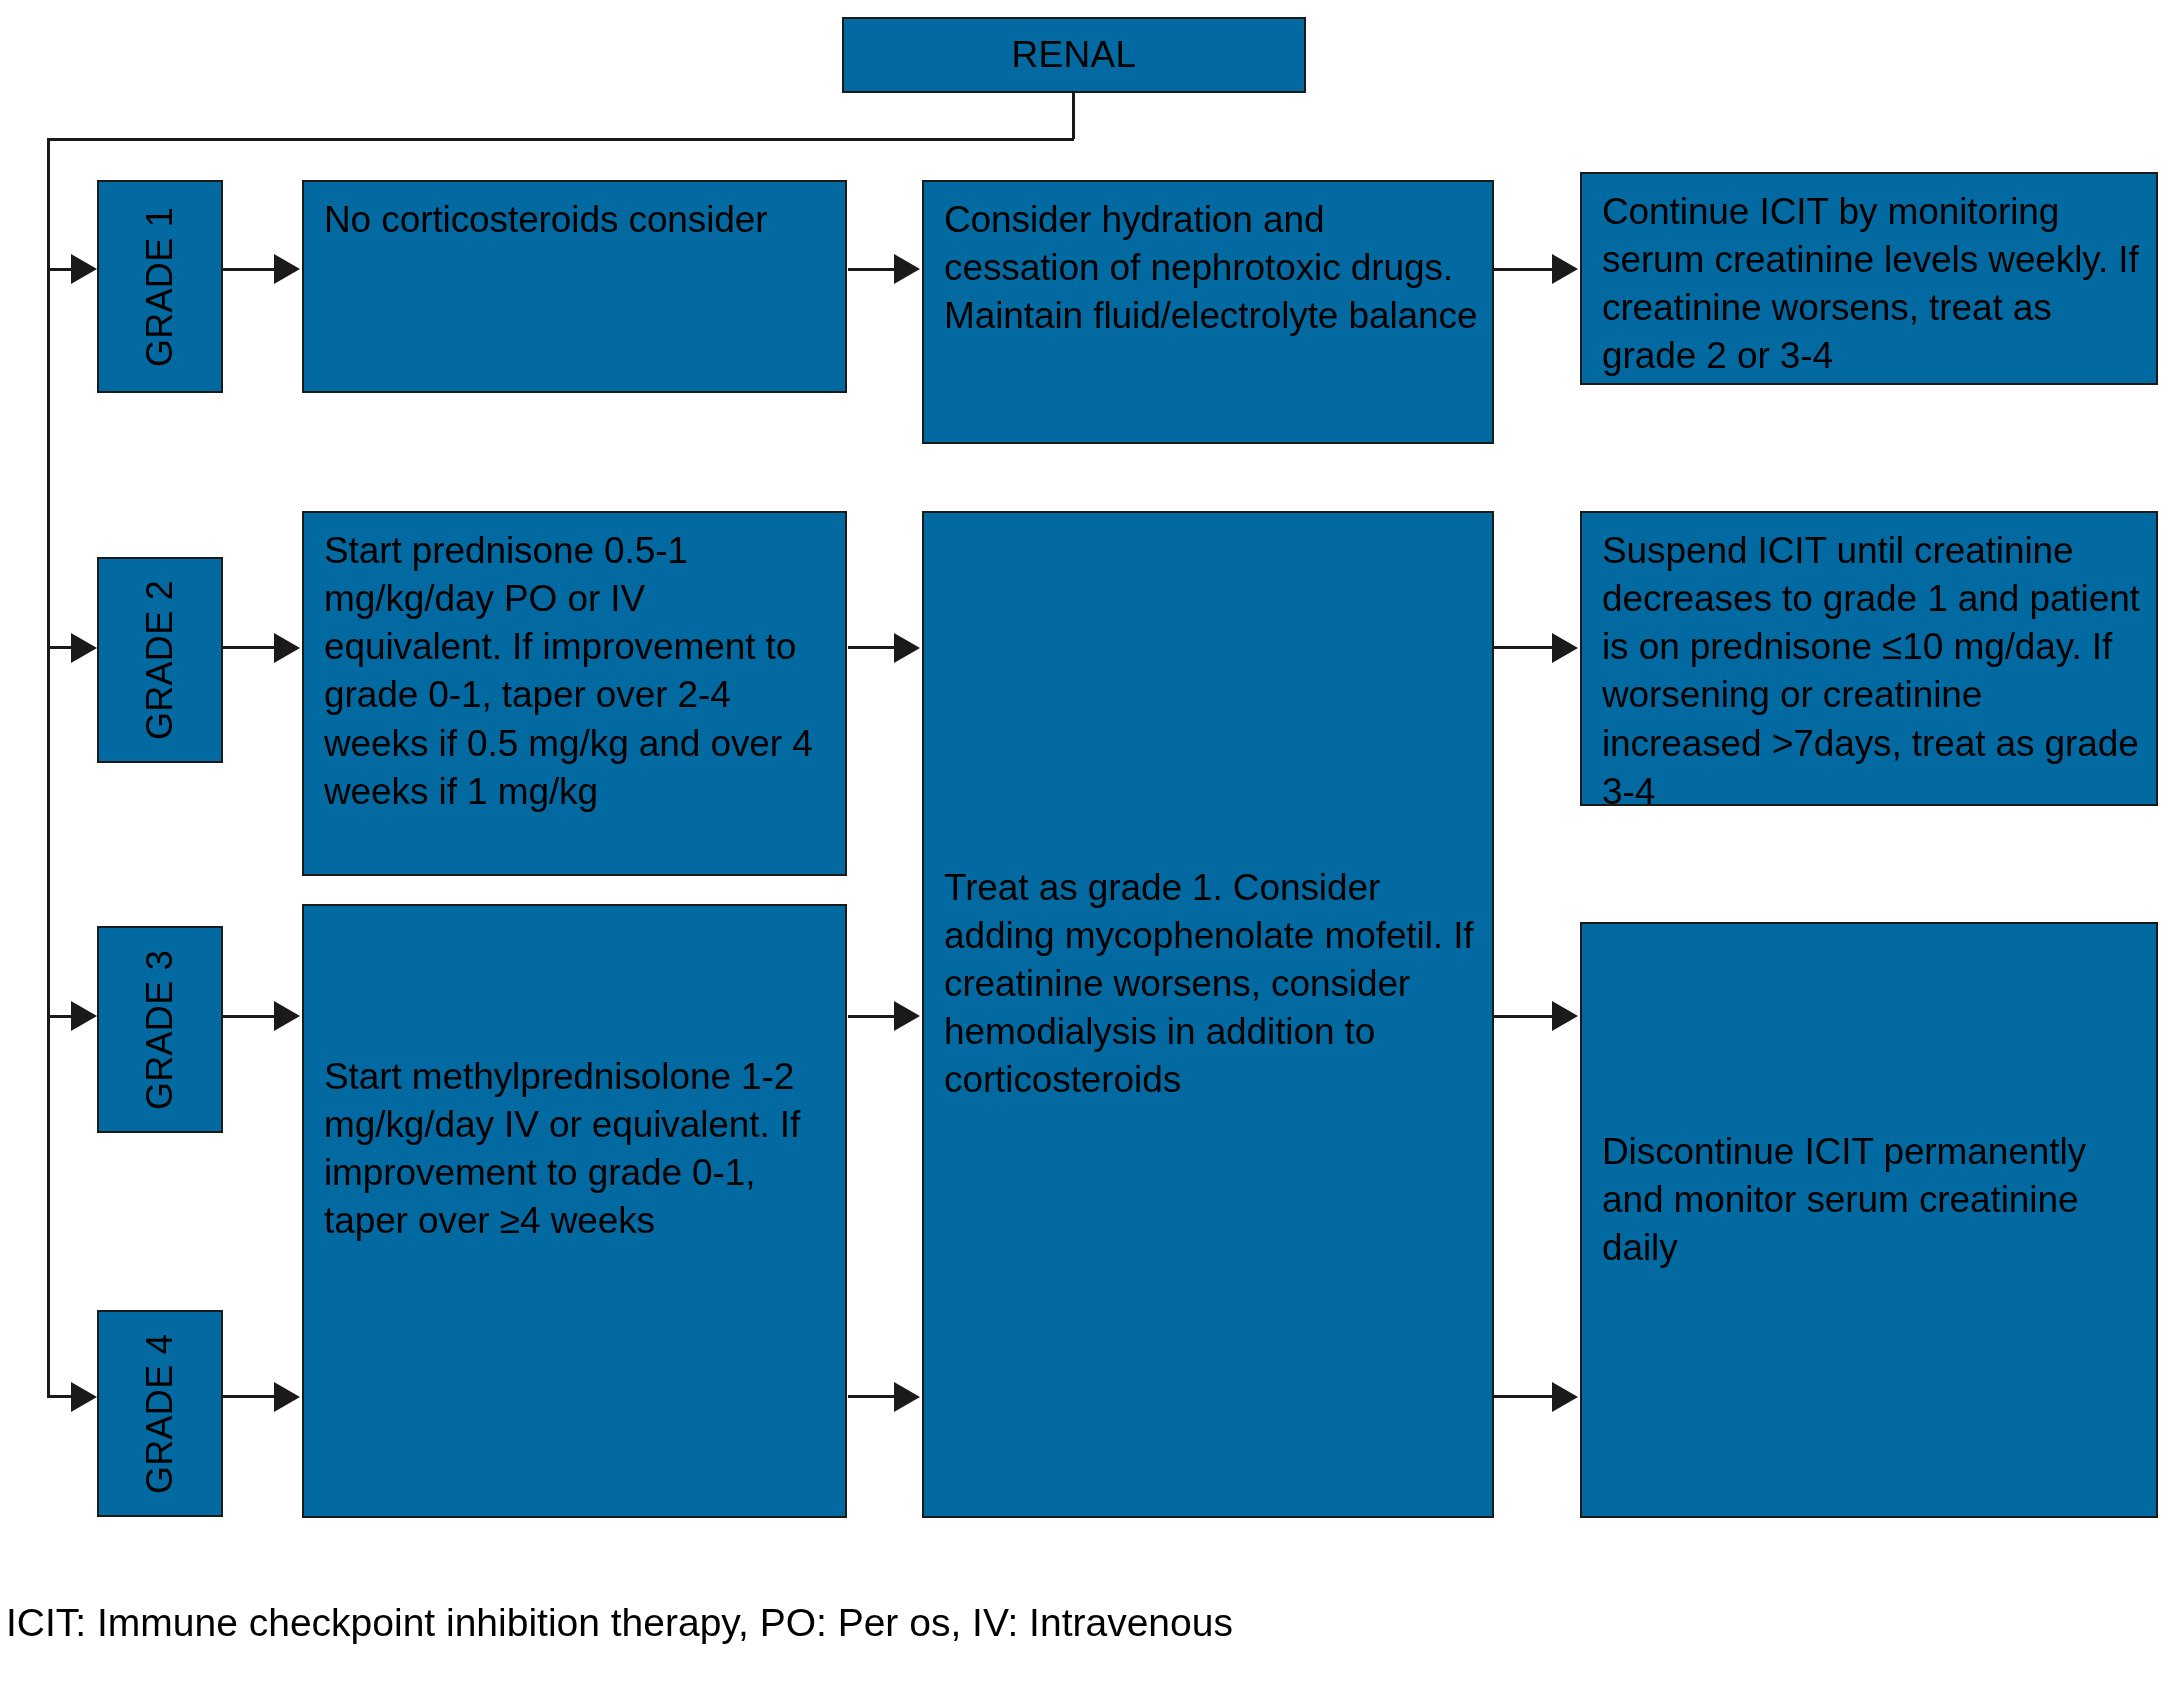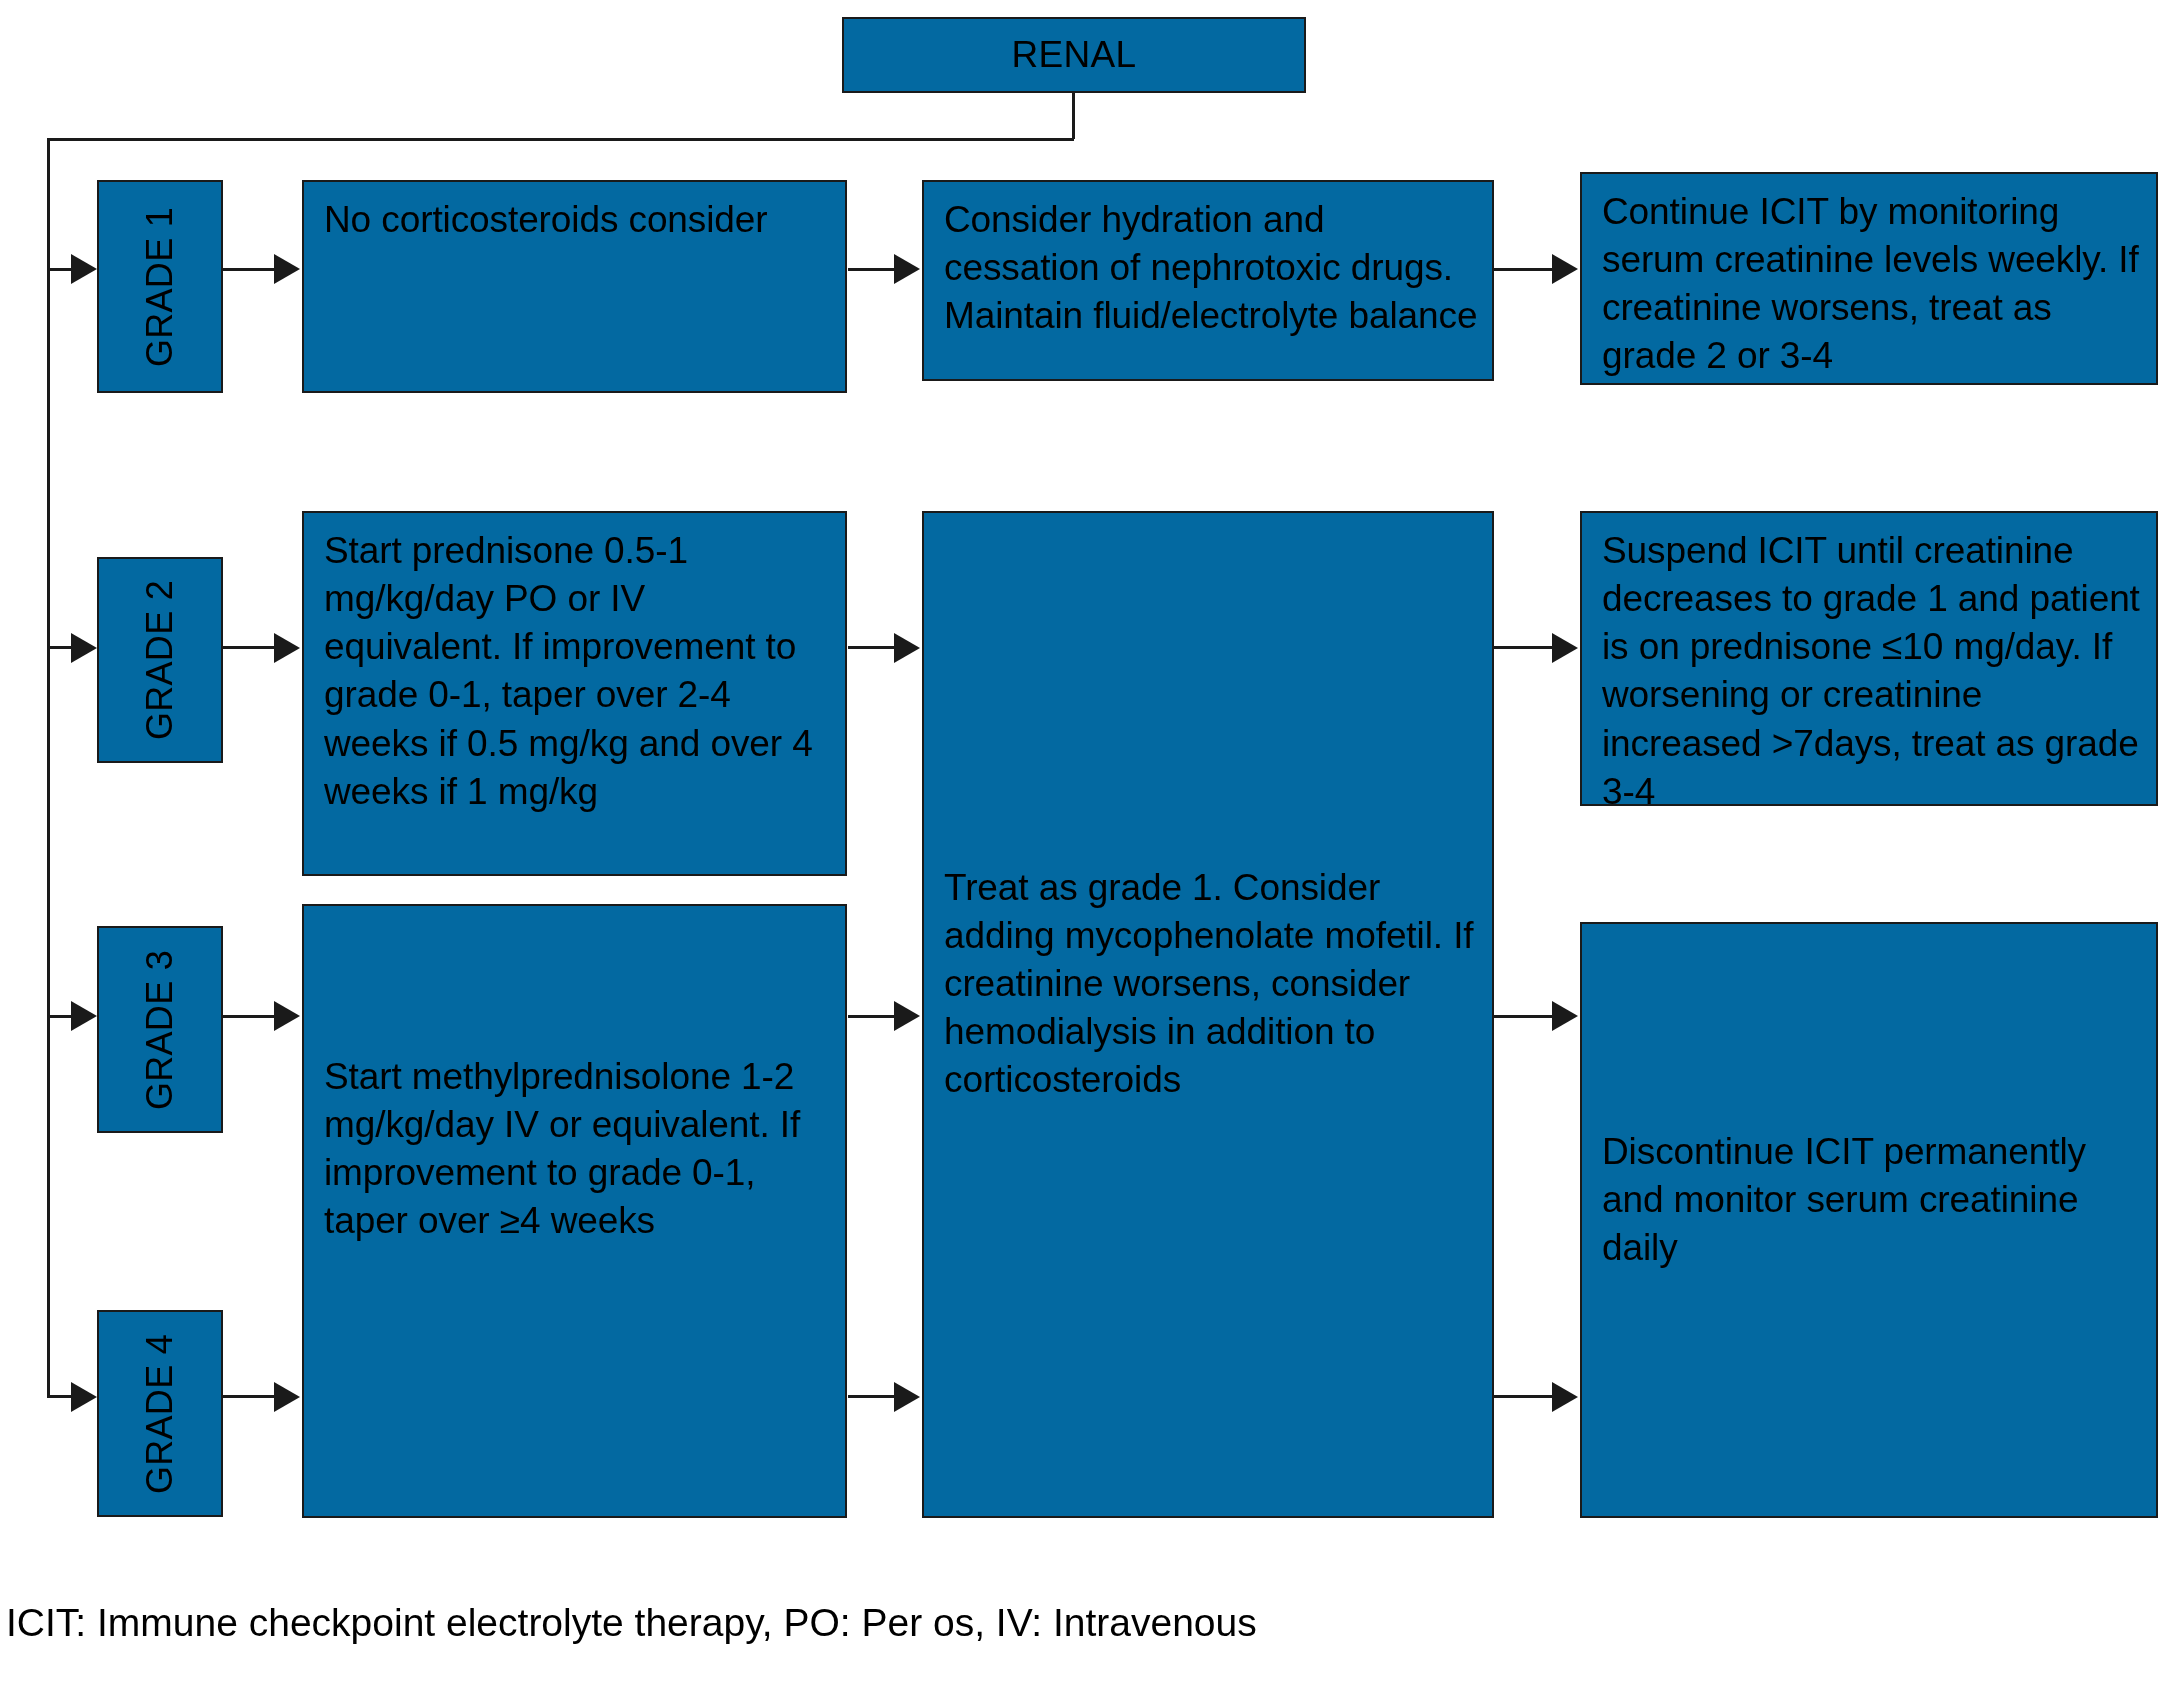--- a/index.html
+++ b/index.html
@@ -117,21 +117,21 @@
 
   <div class="ln hline" style="left:222px;top:646px;width:57px;"></div>
   <div class="arrowhead" style="left:274px;top:633px;"></div>
 
   <div class="ln hline" style="left:222px;top:1015px;width:57px;"></div>
   <div class="arrowhead" style="left:274px;top:1001px;"></div>
 
   <div class="ln hline" style="left:222px;top:1395px;width:57px;"></div>
   <div class="arrowhead" style="left:274px;top:1382px;"></div>
 
-  <div class="box" style="left:922px;top:180px;width:572px;height:201px;">
+  <div class="box" style="left:922px;top:180px;width:572px;height:264px;">
     <div class="box-text" style="top:14.2px;">Consider hydration and cessation of nephrotoxic drugs. Maintain fluid/electrolyte balance</div>
   </div>
 
   <div class="box" style="left:922px;top:511px;width:572px;height:1007px;">
     <div class="box-text" style="top:351px;">Treat as grade 1. Consider adding mycophenolate mofetil. If creatinine worsens, consider hemodialysis in addition to corticosteroids</div>
   </div>
 
   <div class="ln hline" style="left:848px;top:268px;width:59px;"></div>
   <div class="arrowhead" style="left:894px;top:254px;"></div>
 
@@ -161,16 +161,16 @@
 
   <div class="ln hline" style="left:1494px;top:646px;width:71px;"></div>
   <div class="arrowhead" style="left:1552px;top:633px;"></div>
 
   <div class="ln hline" style="left:1494px;top:1015px;width:71px;"></div>
   <div class="arrowhead" style="left:1552px;top:1001px;"></div>
 
   <div class="ln hline" style="left:1494px;top:1395px;width:71px;"></div>
   <div class="arrowhead" style="left:1552px;top:1382px;"></div>
 
-  <div id="footnote">ICIT: Immune checkpoint electrolyte therapy, PO: Per os, IV: Intravenous</div>
+  <div id="footnote">ICIT: Immune checkpoint inhibition therapy, PO: Per os, IV: Intravenous</div>
 
 </div>
 
 
 </body></html>

